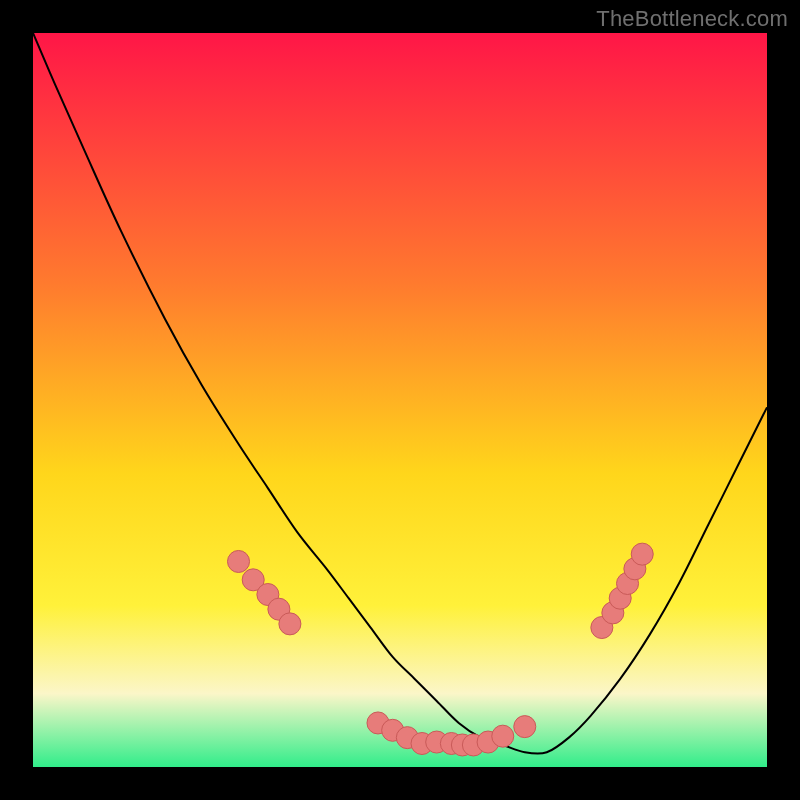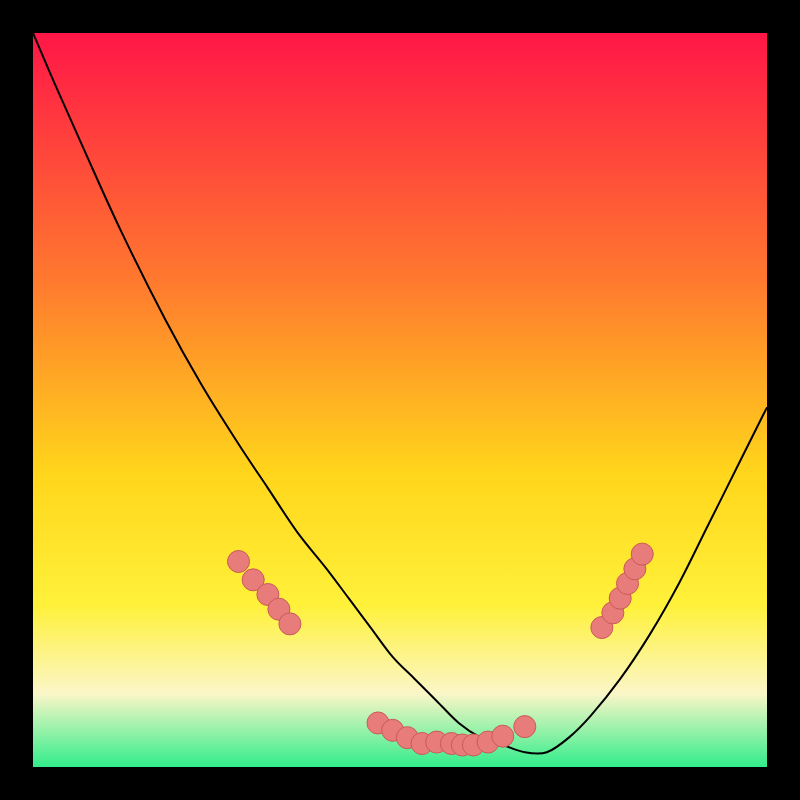--- a/index.html
+++ b/index.html
@@ -28,20 +28,23 @@
     width: 734px;
     height: 734px;
   }
   .plot-area svg { display: block; }
 </style>
 </head>
 <body>
 
 <div class="frame">
 
+  <a class="watermark">
+    <span>TheBottleneck.com</span>
+  </a>
 
   <div class="plot-area">
     <svg id="plot-svg" width="734" height="734" viewBox="0 0 734 734" preserveAspectRatio="none">
       <defs>
         <linearGradient id="bg-grad" x1="0" y1="0" x2="0" y2="1">
           <stop id="g0" offset="0%" stop-color="#ff1647"></stop>
           <stop id="g1" offset="34%" stop-color="#ff7a2e"></stop>
           <stop id="g2" offset="60%" stop-color="#ffd61b"></stop>
           <stop id="g3" offset="78%" stop-color="#fff13a"></stop>
           <stop id="g4" offset="90%" stop-color="#fbf6c8"></stop>

